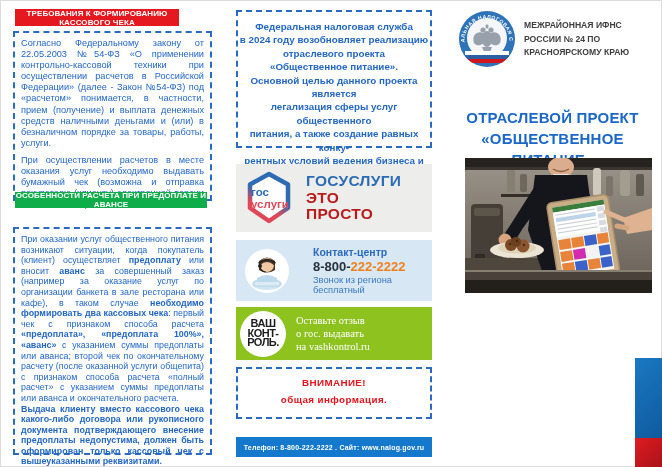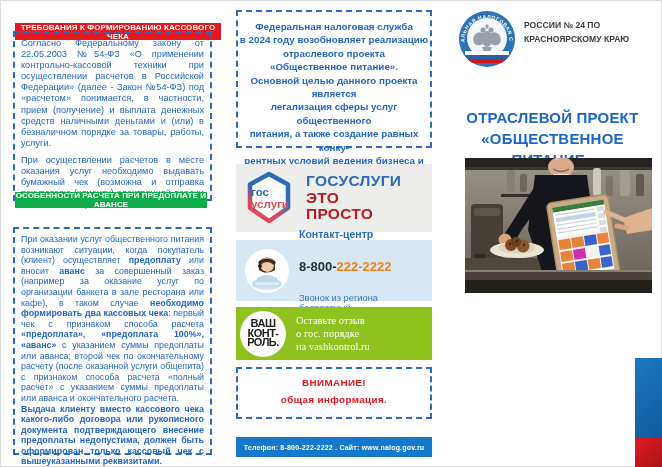--- a/index.html
+++ b/index.html
@@ -14,23 +14,23 @@
   .dashedbox{border:2px dashed #2a6ac0;box-sizing:border-box;}
   .bodytext{color:#2367c5;font-size:9.2px;line-height:11.1px;text-align:justify;}
   .bodytext p{margin:0 0 6px 0;}
   .bodytext b{font-weight:bold;}
   
   .intro{color:#2367c5;font-weight:bold;font-size:9.8px;line-height:13.4px;text-align:center;
          padding-top:8px;}
   .gosuslugi{background:#ededeb;display:flex;align-items:center;gap:10px;padding:0 6px;box-sizing:border-box;}
   .gs-slogan{font-weight:bold;font-size:15.5px;line-height:16.5px;letter-spacing:.3px;}
   .gs-blue{color:#2d6cb5;} .gs-red{color:#b91c1c;}
-  .contact{background:#d8e7f4;display:flex;align-items:center;gap:9px;padding:0 8px;box-sizing:border-box;}
+  .contact{background:#d8e7f4;display:flex;align-items:center;gap:23px;padding:0 8px;box-sizing:border-box;}
   .contact .t1{color:#2a6bbf;font-weight:bold;font-size:10.5px;}
-  .contact .t2{color:#28303a;font-weight:bold;font-size:13px;margin:19px 0;}
+  .contact .t2{color:#28303a;font-weight:bold;font-size:13px;margin:1px 0;}
   .contact .t2 .orange{color:#f08119;}
   .contact .t3{color:#3a78c0;font-size:9.3px;line-height:10.5px;}
   .vk{background:#8dc21f;display:flex;align-items:center;gap:10px;padding:16px 4px;box-sizing:border-box;}
   .vk-circle{width:46px;height:46px;border-radius:50%;background:#fff;flex:0 0 auto;
              display:flex;flex-direction:column;align-items:center;justify-content:center;
              color:#1c1c1c;font-weight:bold;font-size:11px;line-height:9.5px;letter-spacing:-.5px;}
   .vk-msg{color:#fff;font-family:"Liberation Serif",serif;font-size:10.5px;line-height:13px;}
   .attention{color:#e8131b;font-weight:bold;font-size:9.8px;line-height:17px;text-align:center;
              letter-spacing:.4px;padding-top:5px;}
   .footerbar{background:#1478cc;color:#fff;font-weight:bold;font-size:7px;
@@ -41,21 +41,21 @@
   .leaflet{color:#2367c5;font-weight:bold;font-size:11.3px;line-height:17.5px;text-align:center;}
   .flagbar div{width:100%;}
   .flag-blue{height:80px;background:linear-gradient(135deg,#1a79c2,#0f5a9e);}
   .flag-red{height:29px;background:linear-gradient(135deg,#e01b22,#a8131a);}
 </style>
 </head>
 <body>
 
 <div class="page">
 
-  <div class="abs hdr red" style="left:15px;top:23px;width:206px;height:17px;">ТРЕБОВАНИЯ К ФОРМИРОВАНИЮ КАССОВОГО ЧЕКА</div>
+  <div class="abs hdr red" style="left:15px;top:9px;width:164px;height:17px;">ТРЕБОВАНИЯ К ФОРМИРОВАНИЮ КАССОВОГО ЧЕКА</div>
 
   <div class="abs dashedbox bodytext" style="left:13px;top:31px;width:199px;height:170px;padding:5px 6px;">
     <p>Согласно Федеральному закону от 22.05.2003 №54-ФЗ «О применении контрольно-кассовой техники при осуществлении расчетов в Российской Федерации» (далее - Закон №54-ФЗ) под «расчетом» понимается, в частности, прием (получение) и выплата денежных средств наличными деньгами и (или) в безналичном порядке за товары, работы, услуги.</p>
     <p>При осуществлении расчетов в месте оказания услуг необходимо выдавать бумажный чек (возможна и отправка покупателю (клиенту) электронной версии кассового чека).</p>
   </div>
 
   <div class="abs hdr green" style="left:15px;top:192px;width:192px;height:16px;">ОСОБЕННОСТИ РАСЧЕТА ПРИ ПРЕДОПЛАТЕ И АВАНСЕ</div>
 
   <div class="abs dashedbox bodytext" style="left:13px;top:227px;width:199px;height:228px;padding:5px 6px;font-size:8.9px;line-height:10.6px;">
     <p style="margin-bottom:0;">
@@ -120,21 +120,21 @@
   </div>
 
   <div class="abs vk" style="left:236px;top:307px;width:196px;height:53px;">
     <div class="vk-circle">
       <div>ВАШ</div>
       <div>КОНТ-</div>
       <div>РОЛЬ.</div>
     </div>
     <div class="vk-msg">
       <div>Оставьте отзыв</div>
-      <div>о гос. порядке</div>
+      <div>о гос. выдавать</div>
       <div>на vashkontrol.ru</div>
     </div>
   </div>
 
   <div class="abs dashedbox attention" style="left:236px;top:367px;width:196px;height:52px;">
     <div>ВНИМАНИЕ!</div>
     <div>общая информация.</div>
   </div>
 
   <div class="abs footerbar" style="left:236px;top:437px;width:196px;height:20px;">Телефон: 8-800-222-2222 . Сайт: www.nalog.gov.ru</div>
@@ -161,20 +161,21 @@
       <rect x="8" y="42" width="44" height="4" fill="#ffffff"></rect>
       <rect x="8" y="46" width="44" height="4" fill="#2e5fa3"></rect>
       <rect x="8" y="50" width="44" height="4" fill="#d2161d"></rect>
     </g>
     <text font-size="5.1" font-weight="bold" fill="#ffffff" letter-spacing="0.6" font-family="Liberation Sans, sans-serif">
       <textPath href="#ringPath" startOffset="50%" text-anchor="middle">ФЕДЕРАЛЬНАЯ НАЛОГОВАЯ СЛУЖБА</textPath>
     </text>
   </svg>
 
   <div class="abs agency" style="left:524px;top:19px;width:136px;">
+    <div>МЕЖРАЙОННАЯ ИФНС</div>
     <div>РОССИИ № 24 ПО</div>
     <div>КРАСНОЯРСКОМУ КРАЮ</div>
   </div>
 
   <div class="abs rtitle" style="left:450px;top:80px;width:205px;margin-top:27px;">
     <div>ОТРАСЛЕВОЙ ПРОЕКТ</div>
     <div>«ОБЩЕСТВЕННОЕ</div>
     <div>ПИТАНИЕ»</div>
   </div>
 

